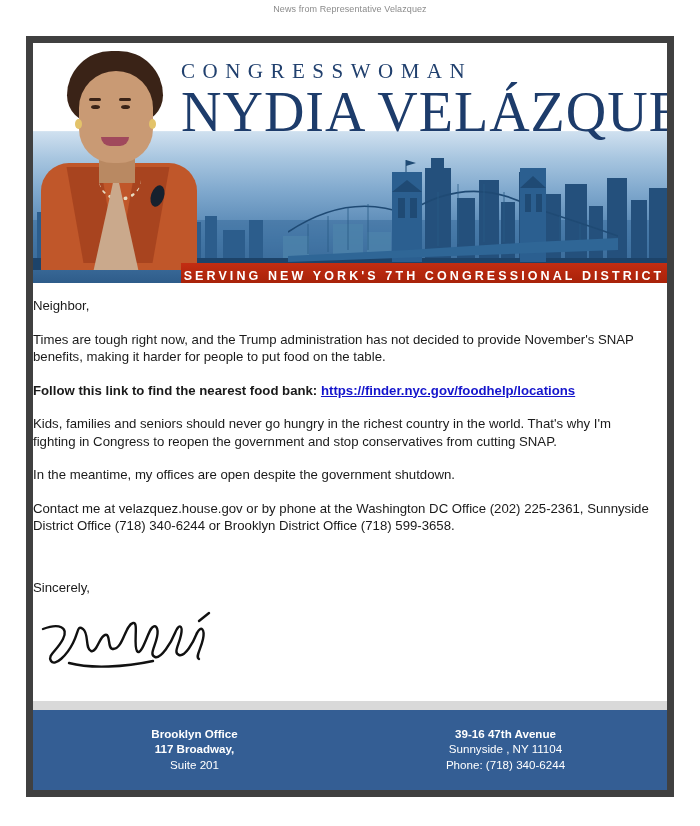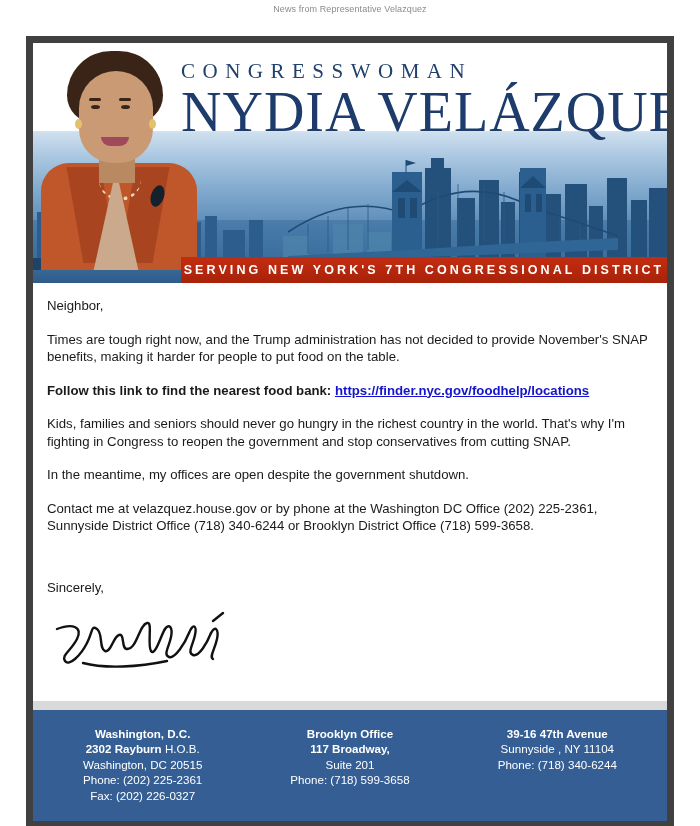--- a/index.html
+++ b/index.html
@@ -121,36 +121,36 @@
   .p-browL{left:50px;} .p-browR{left:80px;}
   .p-mouth{position:absolute;left:62px;top:94px;width:28px;height:9px;background:#a0495c;border-radius:0 0 14px 14px;}
   .p-earL,.p-earR{position:absolute;top:76px;width:7px;height:10px;background:#e3c36a;border-radius:50%;}
   .p-earL{left:36px;} .p-earR{left:110px;}
 
   .district-bar {
     position: absolute;
     left: 148px;
     bottom: 0;
     width: 486px;
-    height: 26px;
+    height: 20px;
     background: #b8280f;
     background: linear-gradient(to bottom, #c32d12, #a82209);
     color: #ffffff;
     font-size: 12.5px;
     font-weight: bold;
     letter-spacing: 3.1px;
     line-height: 26px;
     text-align: center;
     z-index: 7;
     white-space: nowrap;
   }
 
   
   .body-area {
-    padding: 14px 14px 20px 14px;
+    padding: 14px 14px 20px 0;
     background: #ffffff;
   }
   .para {
     font-size: 13.2px;
     line-height: 17.5px;
     color: #1a1a1a;
     margin: 0 0 16px 0;
   }
   .para.tight { margin-bottom: 15px; margin-top: 44px; }
   .para.b { font-weight: bold; }
@@ -324,35 +324,25 @@
           <path d="M36,52 C58,58 92,56 120,50"></path>
         </g>
       </svg>
     </div>
   </div>
 
   <div class="footer-sep"></div>
 
   <div class="footer">
     <div class="fcol">
-      <div class="h">Washington, D.C.</div>
-      <div>
-        <span class="sb">2302 Rayburn</span><span> H.O.B.</span>
-      </div>
-      <div>Washington, DC 20515</div>
-      <div>Phone: (202) 225-2361</div>
-      <div>Fax: (202) 226-0327</div>
-    </div>
-    <div class="fcol">
       <div class="h">Brooklyn Office</div>
       <div>
         <span class="sb">117 Broadway,</span><span></span>
       </div>
       <div>Suite 201</div>
-      <div>Phone: (718) 599-3658</div>
     </div>
     <div class="fcol">
       <div>
         <span class="sb">39-16 47th Avenue</span><span></span>
       </div>
       <div>Sunnyside , NY  11104</div>
       <div>Phone: (718) 340-6244</div>
     </div>
   </div>
 

